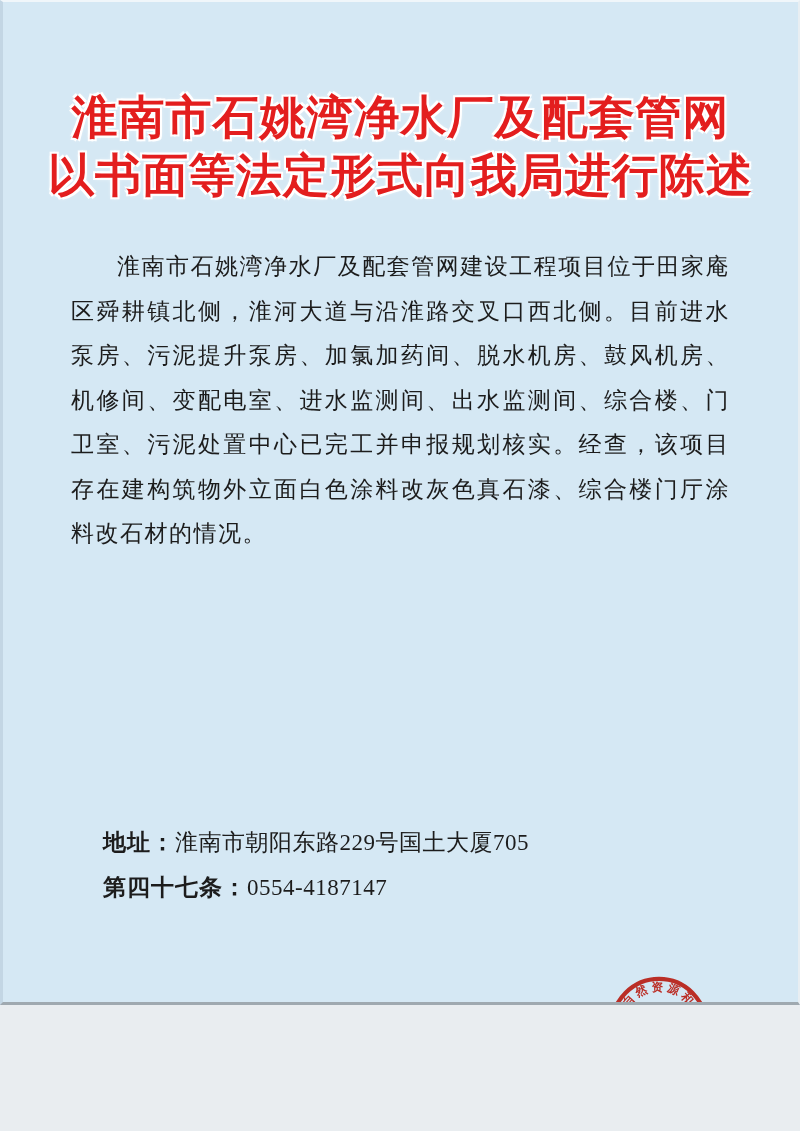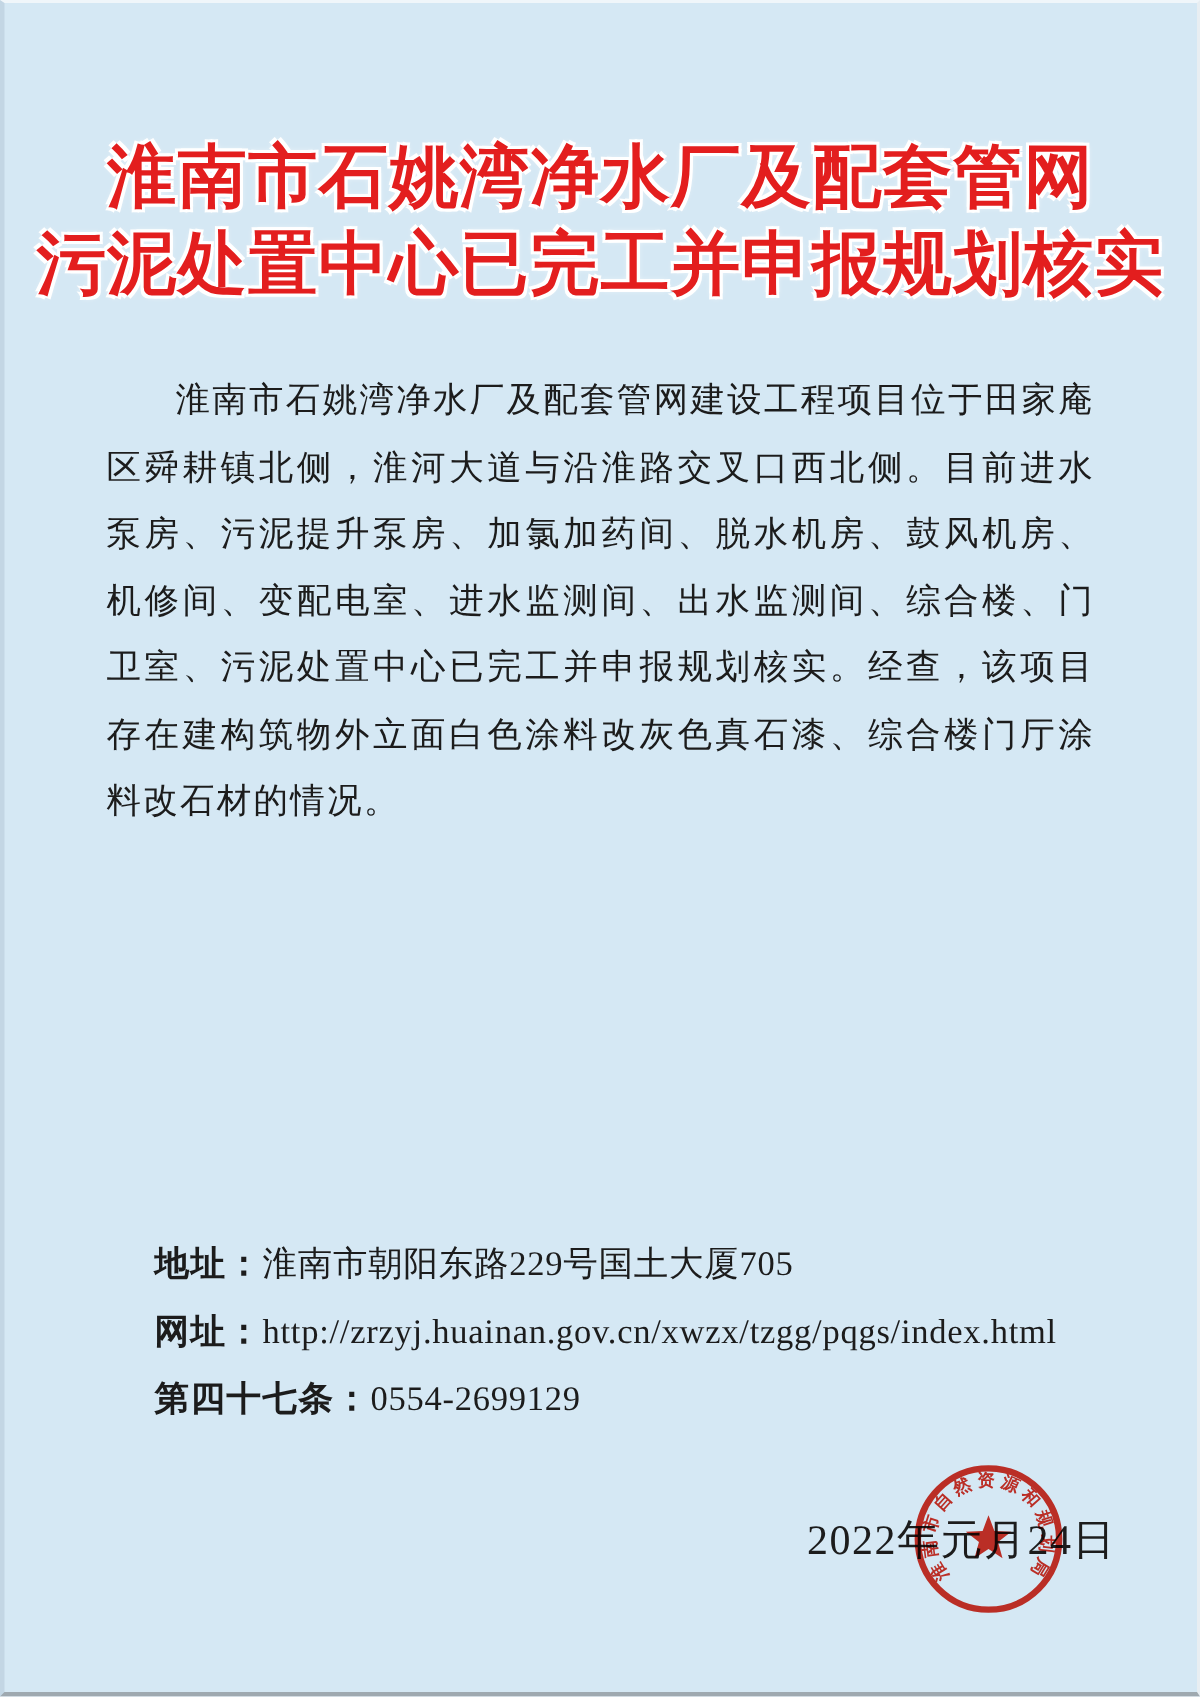--- a/index.html
+++ b/index.html
@@ -3,21 +3,21 @@
 <meta charset="utf-8">
 <style>
   html, body {
     margin: 0;
     padding: 0;
     background: #e9edf0;
   }
   .page {
     position: relative;
     width: 800px;
-    height: 1131px;
+    height: 1005px;
     margin: 0 auto;
     background: var(--background, #d5e8f4);
     border-top: 2px solid #f0f6fa;
     border-left: 3px solid #c3d6e4;
     border-right: 2px solid #e8eef2;
     border-bottom: 3px solid var(--edge_line, #9fa9b0);
     box-sizing: border-box;
     overflow: hidden;
     font-family: "Liberation Serif", "DejaVu Serif", serif;
     color: var(--body_text, #1c1c1c);
@@ -98,36 +98,33 @@
     font-weight: bold;
   }
 </style>
 </head>
 <body>
 
 <div class="page">
 
   <h1 class="title">
     <span class="title-line">淮南市石姚湾净水厂及配套管网</span>
-    <span class="title-line">污泥处置中心已完工并申报规划核实</span>
+    <span class="title-line">以书面等法定形式向我局进行陈述</span>
   </h1>
 
   <div class="body-text">
     <p>淮南市石姚湾净水厂及配套管网建设工程项目位于田家庵区舜耕镇北侧，淮河大道与沿淮路交叉口西北侧。目前进水泵房、污泥提升泵房、加氯加药间、脱水机房、鼓风机房、机修间、变配电室、进水监测间、出水监测间、综合楼、门卫室、污泥处置中心已完工并申报规划核实。经查，该项目存在建构筑物外立面白色涂料改灰色真石漆、综合楼门厅涂料改石材的情况。</p>
   </div>
 
   <div class="contact">
     <div class="contact-row">
       <span class="contact-label">地址：</span><span class="contact-value">淮南市朝阳东路229号国土大厦705</span>
     </div>
     <div class="contact-row">
-      <span class="contact-label">网址：</span><span class="contact-value">http://zrzyj.huainan.gov.cn/xwzx/tzgg/pqgs/index.html</span>
-    </div>
-    <div class="contact-row">
-      <span class="contact-label">第四十七条：</span><span class="contact-value">0554-2699129</span>
+      <span class="contact-label">第四十七条：</span><span class="contact-value">0554-4187147</span>
     </div>
   </div>
 
   <div class="date-line">2022年元月24日</div>
 
   <svg class="seal" viewBox="0 0 170 170" xmlns="http://www.w3.org/2000/svg">
     <defs>
       <path id="sealTextPath" d="M 37.5,118.3 A 58,58 0 1 1 132.5,118.3" fill="none"></path>
     </defs>
     <circle cx="85" cy="85" r="77" fill="none" style="stroke: var(--seal_red, #dd2014); stroke-width: 7;"></circle>

